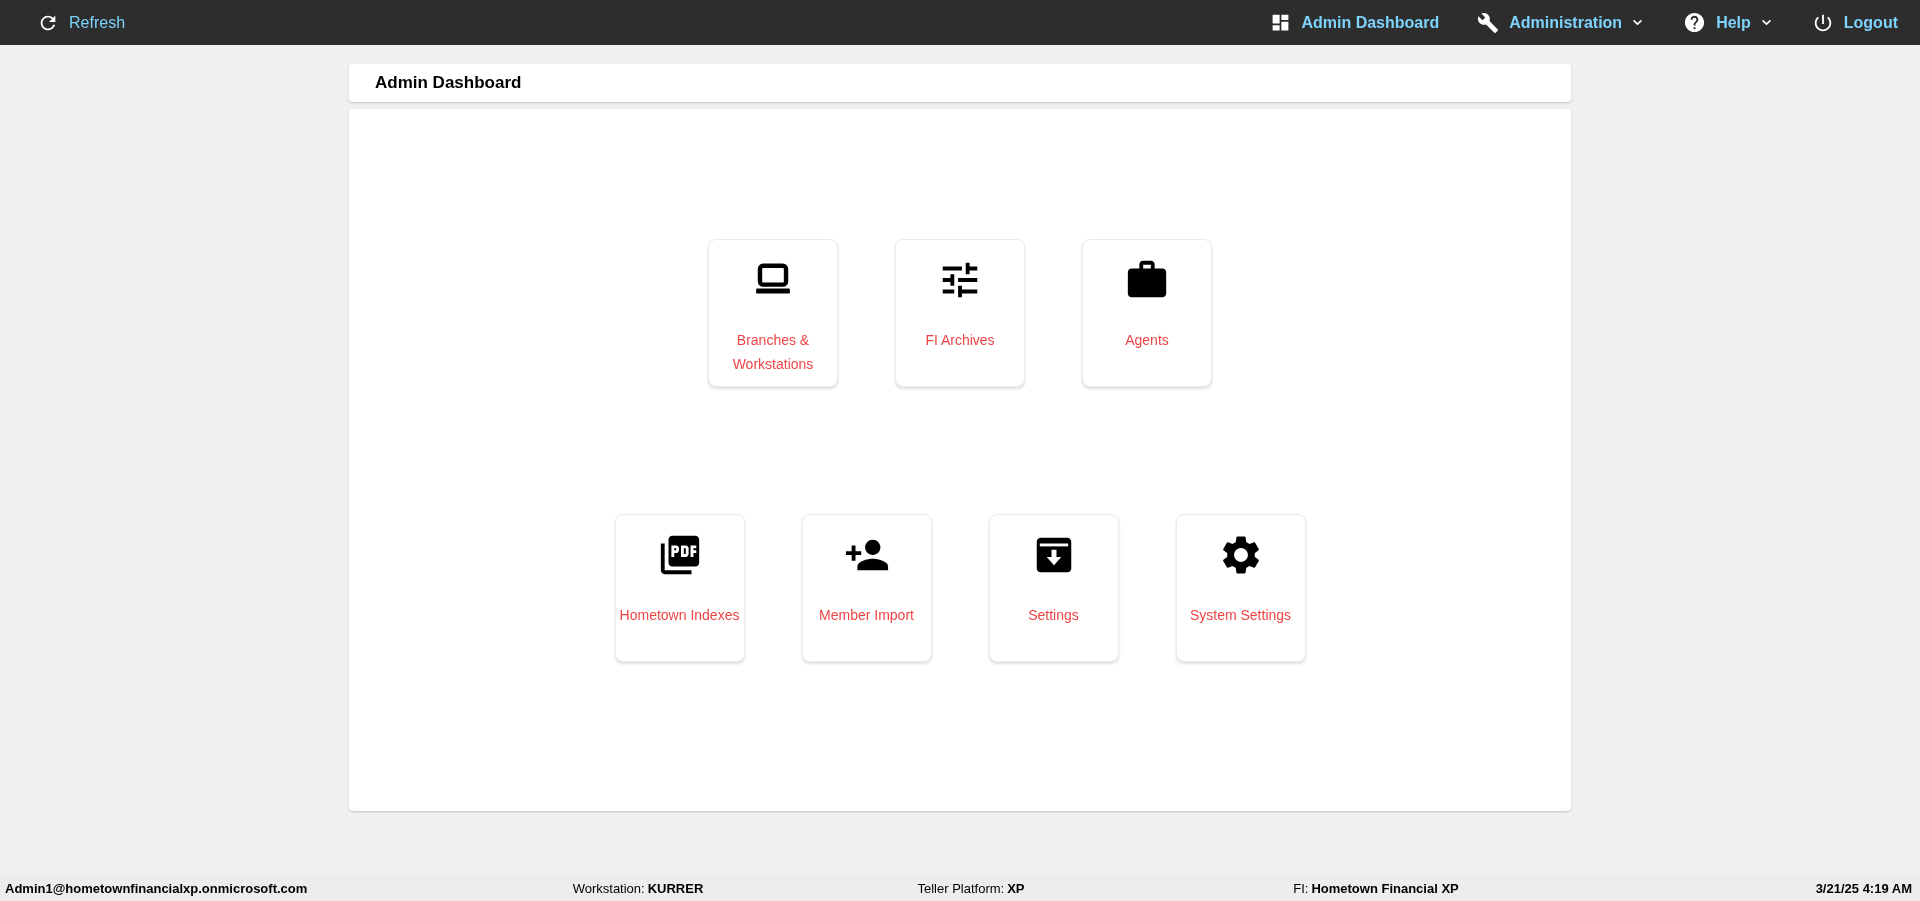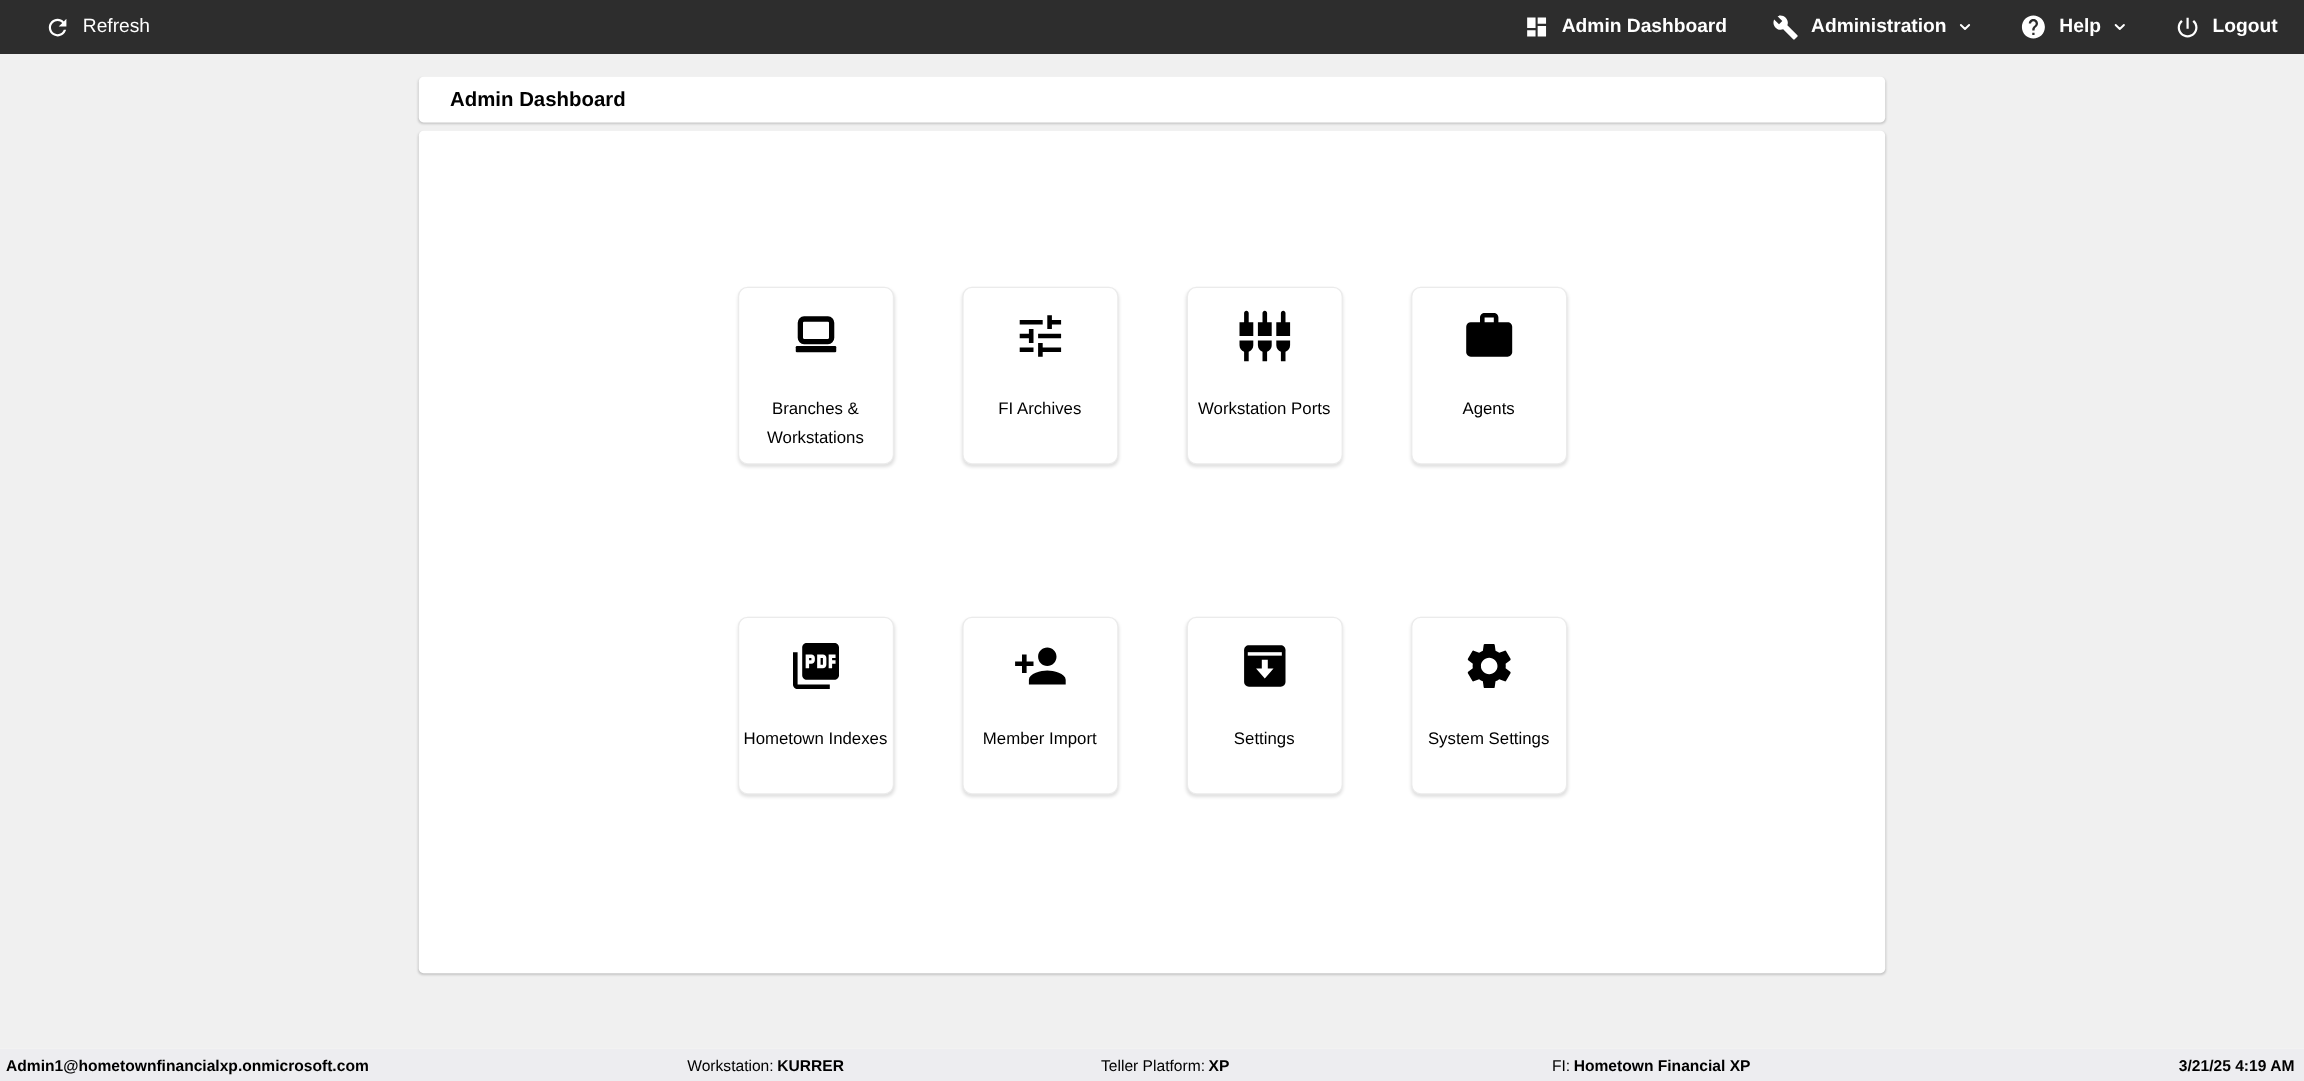--- a/index.html
+++ b/index.html
@@ -8,21 +8,21 @@
   body {
     width: 1920px; height: 901px; overflow: hidden;
     font-family: "Liberation Sans", "DejaVu Sans", sans-serif;
     color: #000;
   }
   .app { width: 1920px; height: 901px; display: flex; flex-direction: column; }
 
   
   .topbar {
     height: 45px; flex: 0 0 45px;
-    background: #2d2d2d; color: #ffffff;
+    background: #2d2d2d; color: #7dd3fc;
     display: flex; align-items: center;
     padding: 0 22px 0 37px;
   }
   .nav-item {
     display: flex; align-items: center; gap: 10px;
     font-size: 16px; font-weight: 600; cursor: pointer; white-space: nowrap;
   }
   .nav-item svg { display: block; }
   .nav-item.refresh { font-weight: 400; }
   .topbar-right { display: flex; align-items: center; gap: 38px; margin-left: auto; }
@@ -50,21 +50,21 @@
   .tile {
     width: 130px; height: 148px;
     background: #fff; border: 1px solid #ebebeb; border-radius: 8px;
     box-shadow: 0 2px 3px rgba(0,0,0,0.13);
     display: flex; flex-direction: column; align-items: center;
     padding-top: 17px; cursor: pointer;
   }
   .tile-icon { width: 46px; height: 46px; fill: #000; flex: 0 0 auto; }
   .tile-label {
     margin-top: 25px; font-size: 14px; line-height: 24px;
-    text-align: center; color: #000000; padding: 0 2px;
+    text-align: center; color: #ef4444; padding: 0 2px;
   }
 
   
   .statusbar {
     height: 27px; flex: 0 0 27px;
     background: #ededf0; font-size: 13px; position: relative; padding-left: 32px;
   }
   .statusbar .sb { position: absolute; top: 50%; transform: translateY(-50%); white-space: nowrap; }
   .sb-user { left: 5px; font-weight: 700; }
   .sb-center { transform: translate(-50%, -50%) !important; }
@@ -140,26 +140,20 @@
               <rect x="5.2" y="4.6" width="13.6" height="9.8" rx="1.6" fill="none" stroke="#000" stroke-width="2.3"></rect>
               <rect x="3.2" y="16.4" width="17.6" height="2.7" rx="0.5"></rect>
             </svg>
     <div class="tile-label">Branches &amp; Workstations</div>
   </div>
           <div class="tile">
     <svg class="tile-icon" viewBox="0 0 24 24">
               <path d="M3 17v2h6v-2H3zM3 5v2h10V5H3zm10 16v-2h8v-2h-8v-2h-2v6h2zM7 9v2H3v2h4v2h2V9H7zm14 4v-2H11v2h10zm-6-4h2V7h4V5h-4V3h-2v6z"></path>
             </svg>
     <div class="tile-label">FI Archives</div>
-  </div>
-          <div class="tile">
-    <svg class="tile-icon" viewBox="0 0 24 24">
-              <path d="M5 2c0-.55-.45-1-1-1s-1 .45-1 1v4H1v6h6V6H5V2zm4 14c0 1.3.84 2.4 2 2.82V23h2v-4.18c1.16-.41 2-1.51 2-2.82v-2H9v2zm-8 0c0 1.3.84 2.4 2 2.82V23h2v-4.18C6.16 18.4 7 17.3 7 16v-2H1v2zM13 2c0-.55-.45-1-1-1s-1 .45-1 1v4H9v6h6V6h-2V2zm8 0c0-.55-.45-1-1-1s-1 .45-1 1v4h-2v6h6V6h-2V2zm-4 14c0 1.3.84 2.4 2 2.82V23h2v-4.18c1.16-.41 2-1.51 2-2.82v-2h-6v2z"></path>
-            </svg>
-    <div class="tile-label">Workstation Ports</div>
   </div>
           <div class="tile">
     <svg class="tile-icon" viewBox="0 0 24 24">
               <path d="M20 6h-4V4c0-1.11-.89-2-2-2h-4c-1.11 0-2 .89-2 2v2H4c-1.11 0-1.99.89-1.99 2L2 19c0 1.11.89 2 2 2h16c1.11 0 2-.89 2-2V8c0-1.11-.89-2-2-2zm-6 0h-4V4h4v2z"></path>
             </svg>
     <div class="tile-label">Agents</div>
   </div>
         </div>
       <div class="tile-row" id="tile-row-2">
           <div class="tile">

